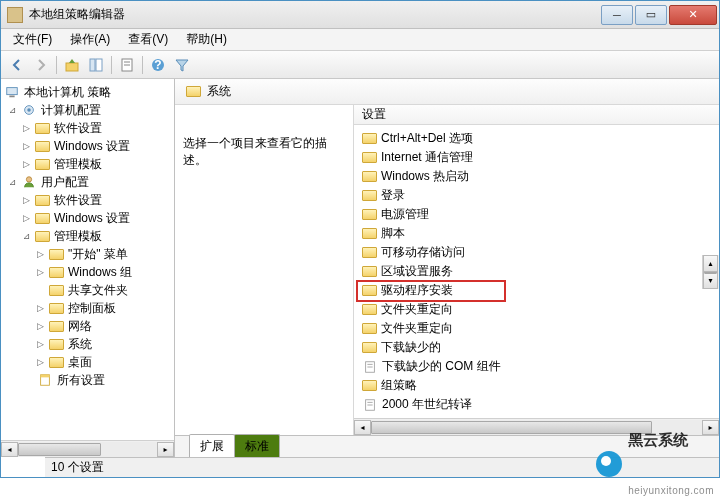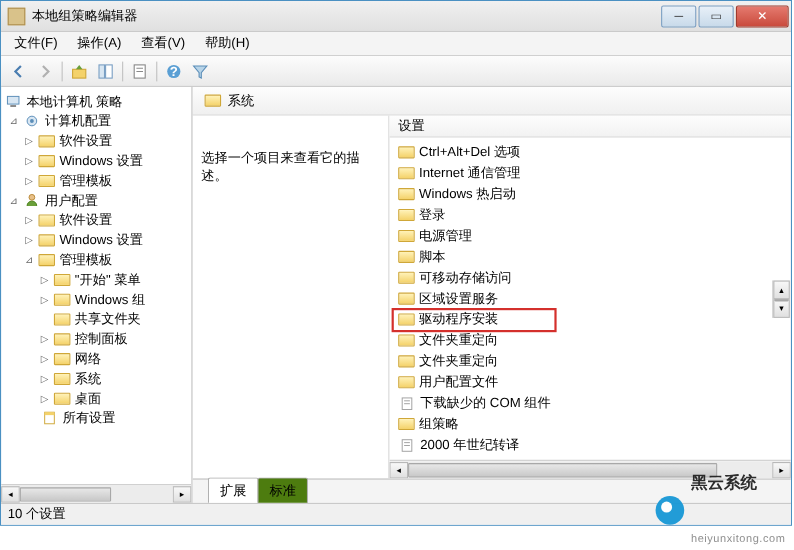--- a/index.html
+++ b/index.html
@@ -42,21 +42,21 @@
 .lrow { display:flex; align-items:center; height:19px; padding-left:4px;}
 .lrow .ticon { margin:0 4px 0 0;}
 .highlight { position:absolute; border:2px solid #d4302c; }
 .vscroll { width:17px; background:#f0f0f0; border-left:1px solid #d0d0d0; display:flex; flex-direction:column;}
 .vscroll .sbtn { height:17px; width:15px; background:linear-gradient(#f8f8f8,#e0e0e0); border:1px solid #b8b8b8; display:flex; align-items:center; justify-content:center; font-size:8px;}
 .vscroll .strack { flex:1; background:#ececec; position:relative;}
 .vscroll .sthumb { position:absolute; top:0; height:80%; width:13px; left:1px; background:linear-gradient(90deg,#e8e8e8,#c8c8c8); border:1px solid #a8a8a8; border-radius:1px;}
 .tabs { height:22px; border-top:1px solid #c0c0c0; display:flex; align-items:flex-end; padding-left:14px; background:#f4f4f4;}
 .tab { padding:3px 10px; border:1px solid #b0b0b0; border-bottom:none; background:#fff; margin-right:-1px; font-size:12px; border-radius:2px 2px 0 0; position:relative; top:1px;}
 .tab.inactive { background:#4d7c0f; }
-.status { height:20px; border-top:1px solid #c0c0c0; display:flex; align-items:center; padding-left:6px; background:#f0f0f0; font-size:12px;}
+.status { height:20px; border-top:1px solid #c0c0c0; display:flex; align-items:center; padding-left:6px; background:#f0f0f0; font-size:12px;margin-left:44px;}
 .watermark { position:absolute; right:8px; bottom:4px; display:flex; align-items:center; gap:6px; opacity:0.95;}
 .watermark .logo { width:26px; height:26px; border-radius:50%; background:#1898d6; position:relative;}
 .watermark .logo:after { content:""; position:absolute; width:10px; height:10px; background:#fff; border-radius:50%; left:5px; top:5px;}
 .watermark .wtext { display:flex; flex-direction:column; line-height:1.1;}
 .watermark .t1 { font-size:15px; font-weight:bold; color:#222;}
 .watermark .t2 { font-size:10px; color:#888; letter-spacing:0.5px;margin-top:37px;}
 .rlistwrap { flex:1; display:flex; position:relative; overflow:hidden;align-items:center;}
 </style>
 </head>
 <body>
@@ -296,21 +296,21 @@
                 <div class="lrow">
                   <span class="ticon folder"></span>
                   <span>文件夹重定向</span>
                 </div>
                 <div class="lrow">
                   <span class="ticon folder"></span>
                   <span>文件夹重定向</span>
                 </div>
                 <div class="lrow">
                   <span class="ticon folder"></span>
-                  <span>用户配置文件</span>
+                  <span>下载缺少的</span>
                 </div>
                 <div class="lrow">
                   <span class="ticon page">
                     <svg viewBox="0 0 16 16">
                       <rect x="3" y="2" width="10" height="12" fill="#fff" stroke="#a0a0a0"></rect>
                       <line x1="5" y1="5" x2="11" y2="5" stroke="#a0a0a0"></line>
                       <line x1="5" y1="8" x2="11" y2="8" stroke="#a0a0a0"></line>
                     </svg>
                   </span>
                   <span>下载缺少的 COM 组件</span>

